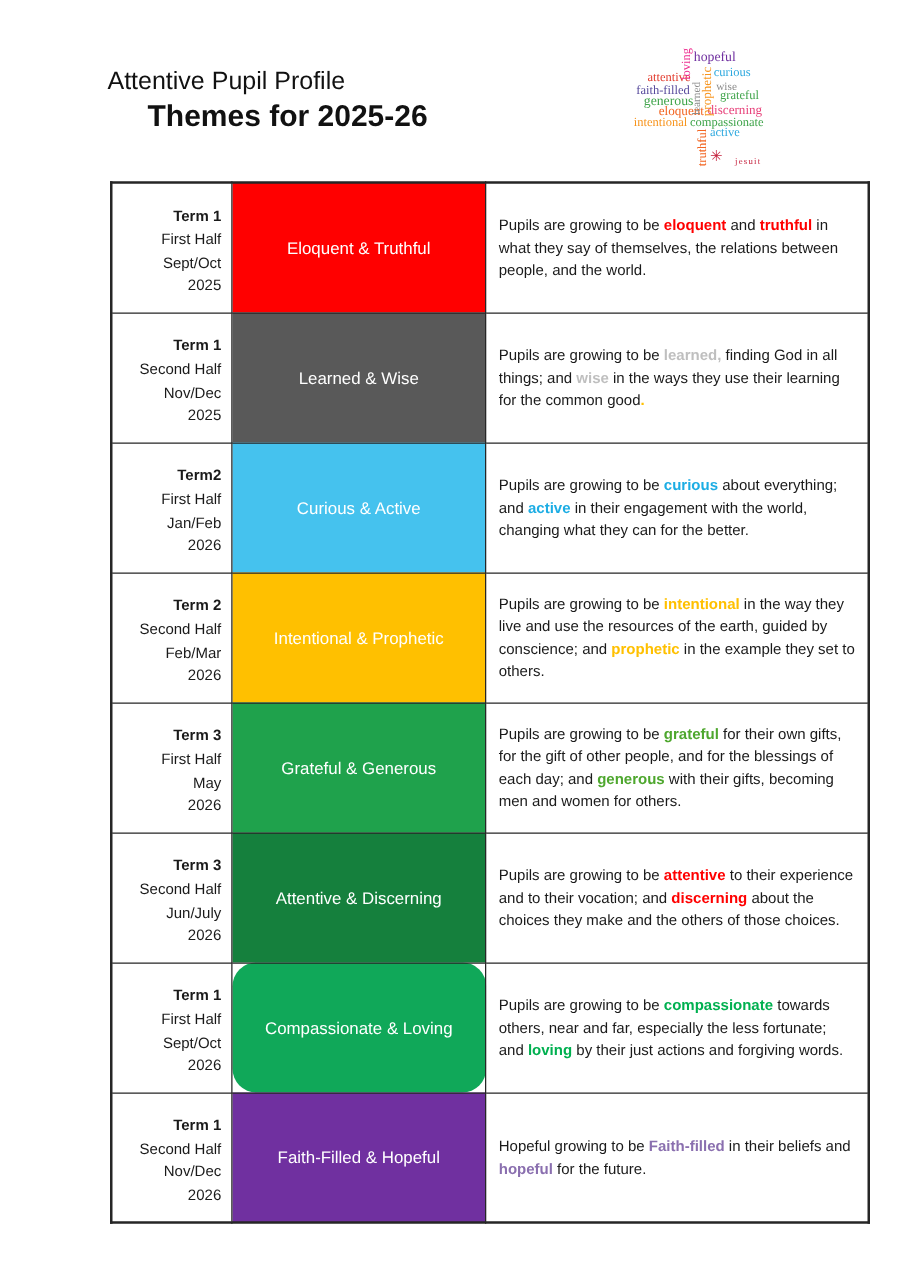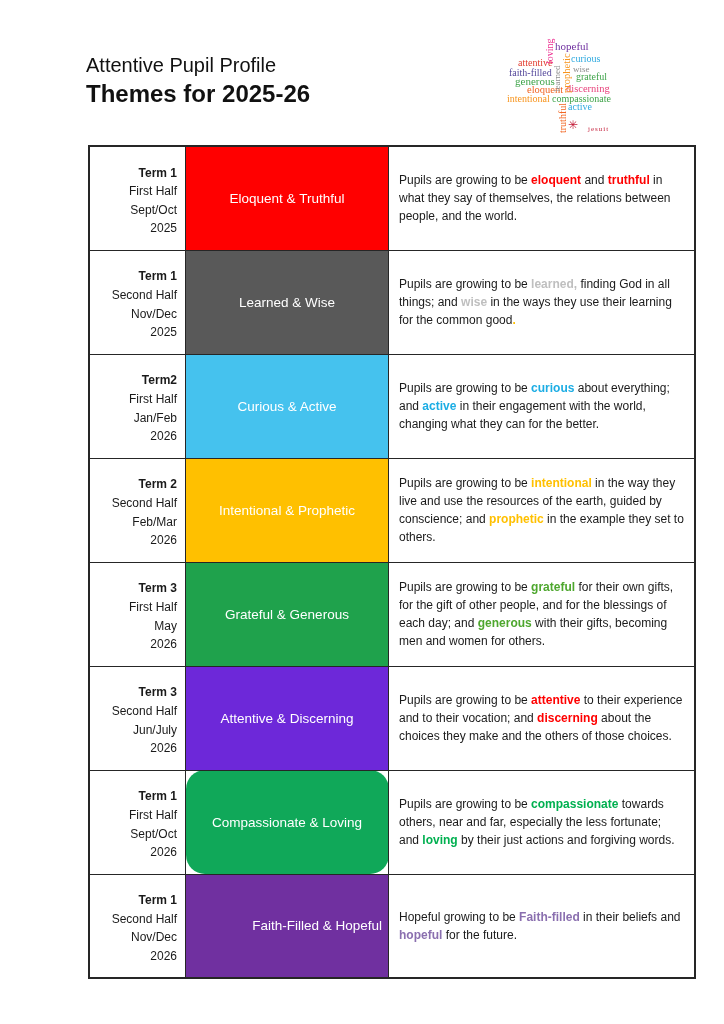--- a/index.html
+++ b/index.html
@@ -2,21 +2,21 @@
 <html><head>
 <meta charset="utf-8">
 <style>
   html,body { margin:0; padding:0; background:#ffffff; }
   .page {
     position:relative; width:724px; height:1024px; background:#ffffff;
     font-family:"Liberation Sans", sans-serif; color:#1a1a1a; overflow:hidden;
   }
   .header { position:absolute; left:86px; top:52px; }
   .title1 { font-size:20px; font-weight:400; color:#111; line-height:1.3; }
-  .title2 { font-size:24px; font-weight:700; color:#111; line-height:1.3; }
+  .title2 { font-size:24px; font-weight:700; color:#111; line-height:1.3;margin-left:32px; }
 
   .wordcloud {
     position:absolute; left:505px; top:35px; width:165px; height:135px;
     font-family:"Liberation Serif", serif;
   }
   .wc-word { position:absolute; white-space:nowrap; line-height:1; }
   .wc-vertical { transform-origin:0 0; transform:rotate(-90deg); }
   .wc-logo-text { position:absolute; left:41px; top:90px; font-size:7px; letter-spacing:1px; color:#C41E3A;padding-left:42px; }
   .wc-logo-icon { position:absolute; left:63px; top:83px; font-size:12px; color:#C41E3A; }
 
@@ -124,39 +124,39 @@
           <td class="cell-theme" style="background: rgb(31, 162, 76);">Grateful &amp; Generous</td>
           <td class="cell-desc"><span>Pupils are growing to be </span><span style="color: rgb(78, 167, 46); font-weight: 700;">grateful</span><span> for their own gifts, for the gift of other people, and for the blessings of each day; and </span><span style="color: rgb(78, 167, 46); font-weight: 700;">generous</span><span> with their gifts, becoming men and women for others.</span></td>
         </tr>
         <tr class="theme-row">
           <td class="cell-term">
             <div class="bold">Term 3</div>
             <div>Second Half</div>
             <div>Jun/July</div>
             <div>2026</div>
           </td>
-          <td class="cell-theme" style="background: #6d28d9; text-align: center;">Attentive &amp; Discerning</td>
+          <td class="cell-theme" style="background: #15803d; text-align: center;">Attentive &amp; Discerning</td>
           <td class="cell-desc"><span>Pupils are growing to be </span><span style="color: rgb(255, 0, 0); font-weight: 700;">attentive</span><span> to their experience and to their vocation; and </span><span style="color: rgb(255, 0, 0); font-weight: 700;">discerning</span><span> about the choices they make and the others of those choices.</span></td>
         </tr>
         <tr class="theme-row">
           <td class="cell-term">
             <div class="bold">Term 1</div>
             <div>First Half</div>
             <div>Sept/Oct</div>
             <div>2026</div>
           </td>
           <td class="cell-theme" style="background: rgb(16, 168, 89); border-radius: 19px;">Compassionate &amp; Loving</td>
           <td class="cell-desc"><span>Pupils are growing to be </span><span style="color: rgb(0, 176, 80); font-weight: 700;">compassionate</span><span> towards others, near and far, especially the less fortunate; and </span><span style="color: rgb(0, 176, 80); font-weight: 700;">loving</span><span> by their just actions and forgiving words.</span></td>
         </tr>
         <tr class="theme-row">
           <td class="cell-term">
             <div class="bold">Term 1</div>
             <div>Second Half</div>
             <div>Nov/Dec</div>
             <div>2026</div>
           </td>
-          <td class="cell-theme" style="background: rgb(112, 48, 160); text-align: right;">Faith-Filled &amp; Hopeful</td>
+          <td class="cell-theme" style="background: rgb(112, 48, 160);">Faith-Filled &amp; Hopeful</td>
           <td class="cell-desc"><span>Hopeful growing to be </span><span style="color: rgb(138, 111, 175); font-weight: 700;">Faith-filled</span><span> in their beliefs and </span><span style="color: rgb(138, 111, 175); font-weight: 700;">hopeful</span><span> for the future.</span></td>
         </tr>
       </tbody>
   </table>
 
 </div>
 
 </body></html>

